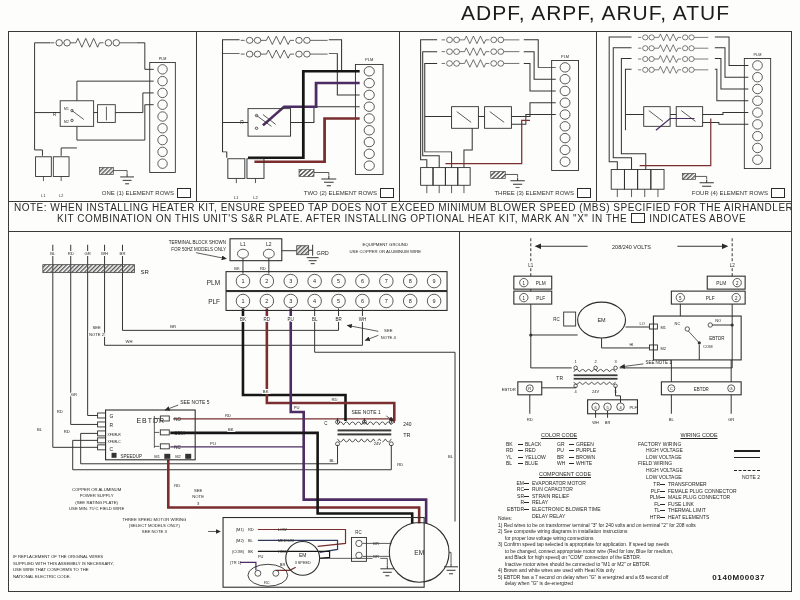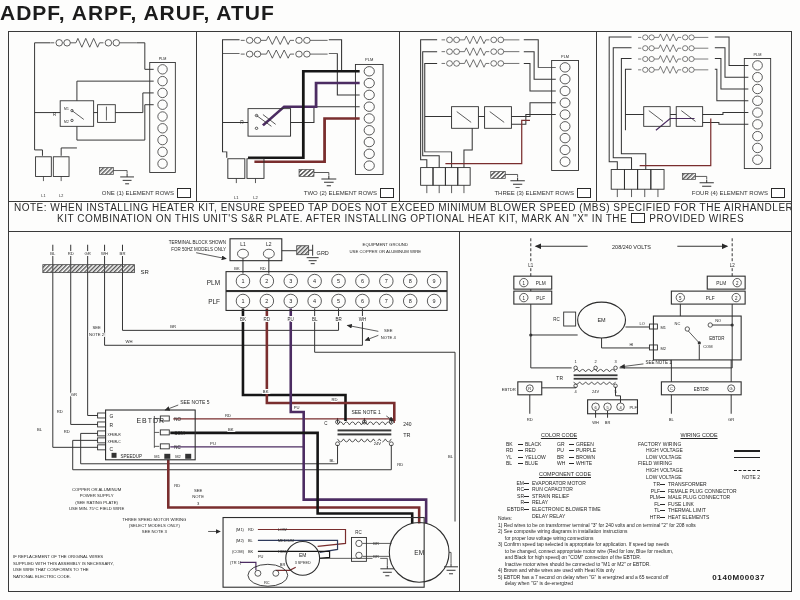--- a/index.html
+++ b/index.html
@@ -1,19 +1,19 @@
 <!DOCTYPE html>
 <html><head>
 <meta charset="utf-8">
 <style>
   html,body{margin:0;padding:0;background:#fdfdfc;}
   .page{position:relative;width:800px;height:600px;background:#fdfdfc;overflow:hidden;
         font-family:"Liberation Sans",sans-serif;color:#222;}
-  .title{position:absolute;left:0;top:1px;width:730px;text-align:left;
-         font-size:21px;font-weight:bold;letter-spacing:1px;color:#1c1c1c;}
+  .title{position:absolute;left:0;top:1px;width:730px;text-align:right;
+         font-size:21px;font-weight:normal;letter-spacing:1px;color:#1c1c1c;}
   
   .panels{position:absolute;left:8px;top:31px;width:784px;height:171px;
           border:1.6px solid #3a3a3a;display:flex;box-sizing:border-box;}
   .panel{position:relative;height:100%;box-sizing:border-box;border-right:1.6px solid #3a3a3a;}
   .panel:last-child{border-right:none;}
   .p1{width:188px}.p2{width:203px}.p3{width:197px}.p4{width:193px}
   .panel svg{position:absolute;left:0;top:0;width:100%;height:100%;}
   .caption{position:absolute;bottom:3px;right:5px;display:flex;align-items:center;gap:3px;
            font-size:6px;color:#333;white-space:nowrap;background:#fdfdfc;}
   .cbx{display:inline-block;width:12px;height:8px;border:1.1px solid #2a2a2a;background:#fff;}
@@ -229,21 +229,21 @@
       </svg>
       <div class="caption">
         <span>FOUR (4) ELEMENT ROWS</span>
         <span class="cbx"></span>
       </div>
     </div>
   </div>
 
   <div class="noteband">
     <div class="l1">NOTE: WHEN INSTALLING HEATER KIT, ENSURE SPEED TAP DOES NOT EXCEED MINIMUM BLOWER SPEED (MBS) SPECIFIED FOR THE AIRHANDLER/HEAT ER</div>
-    <div class="l2"><span>KIT COMBINATION ON THIS UNIT'S S&amp;R PLATE.  AFTER INSTALLING OPTIONAL HEAT KIT, MARK AN "X" IN THE</span><span class="cbx2"></span><span>PROVIDED WIRES</span></div>
+    <div class="l2"><span>KIT COMBINATION ON THIS UNIT'S S&amp;R PLATE.  AFTER INSTALLING OPTIONAL HEAT KIT, MARK AN "X" IN THE</span><span class="cbx2"></span><span>INDICATES ABOVE</span></div>
   </div>
 
   <div class="leftbox">
     <svg viewBox="0 0 452 360" width="452" height="360">
       <g>
         <path class="w" d="M44,12 V215.5 H89 M62,12 V192.5 H89 M79,12 V183.5 H89 M96,12 V113 H355 V76 M114,12 V98 H331 V76 M235,25.5 V41 M261,25.5 V41 M274,18 H289 M89,201.5 H72 V232 H330 V215 M89,208.5 H64 V238 H384 V215 M307,76 V120 H448 V290 M330,191 V186 M357,191 V186 M384,191 V186 M330,213 V215 M384,213 V215"></path>
         <path class="thin2" d="M165,187 H387 V191" stroke="#7a2e2e"></path>
       </g>
       <g>
         <path class="thick" d="M235,76 V163 H338 V189" stroke="#161616"></path>

